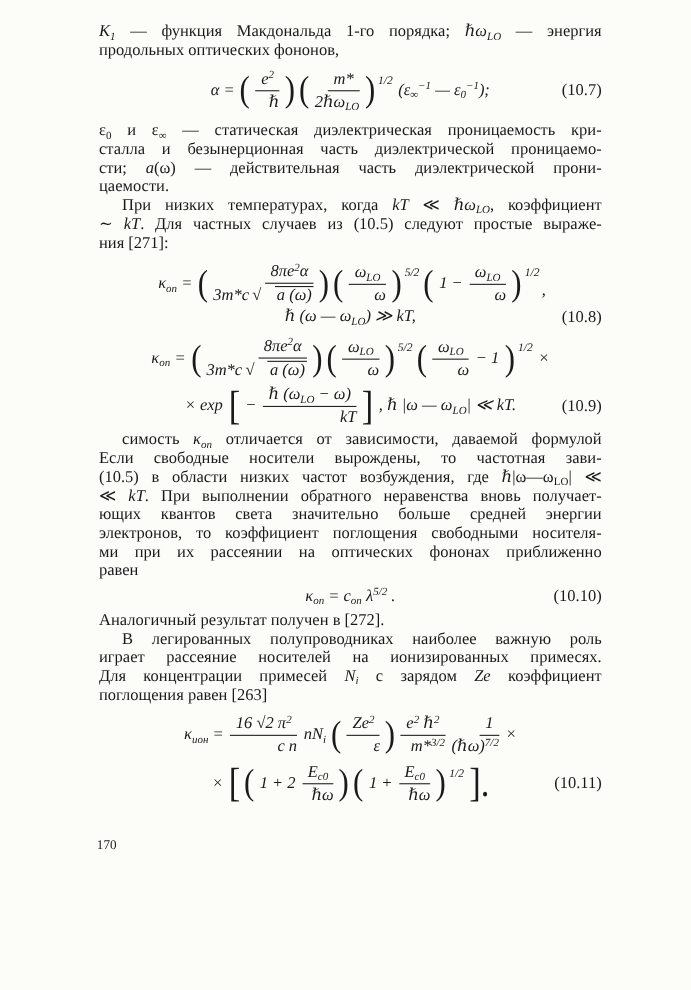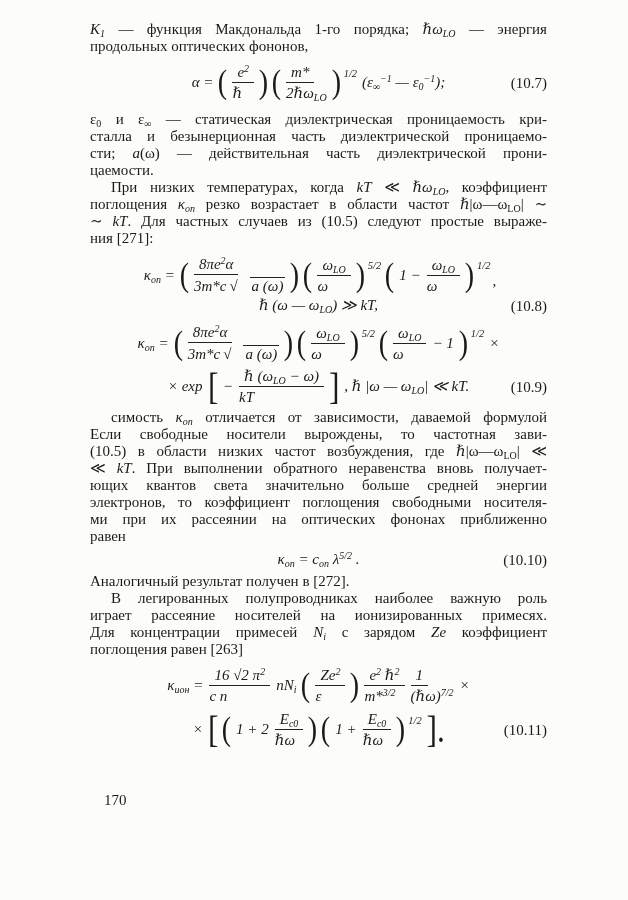--- a/index.html
+++ b/index.html
@@ -35,21 +35,21 @@
     display:flex;justify-content:center;align-items:center;
     font-style:italic;
   }
   .eq-line .tok{margin:0 3px;white-space:nowrap;}
   .eq-line .eqnum{
     position:absolute;right:0;top:50%;
     transform:translateY(-50%);
     font-style:normal;
   }
   .frac{
-    display:inline-flex;flex-direction:column;align-items:flex-start;
+    display:inline-flex;flex-direction:column;align-items:flex-end;
     margin:0 3px;line-height:16px;
   }
   .frac .fnum{
     border-bottom:1px solid #222;
     padding:0 5px 2px;white-space:nowrap;
   }
   .frac .fden{padding-top:2px;white-space:nowrap;}
   .fden-row{display:inline-flex;align-items:baseline;}
   .rad{font-style:normal;margin-left:3px;}
   .radicand{border-top:1px solid #222;padding:0 2px;white-space:nowrap;margin-left:12px;}
@@ -71,22 +71,22 @@
   
   .eq-107{margin:9px 0 10px;}
   .eq-108{margin:9px 0 2px;}
   .eq-108 .cond{margin-top:3px;}
   .eq-109{margin:10px 0 4px;}
   .eq-109 .l2{margin-top:6px;}
   .eq-1010{margin:6px 0 5px;text-align:right;}
   .eq-1011{margin:9px 0 0;}
   .eq-1011 .l2{margin-top:7px;}
   .page-number{
-    position:absolute;left:88px;top:792px;
-    font-size:15px;font-style:normal;margin-left:16px;
+    position:absolute;left:88px;top:760px;
+    font-size:12px;font-style:normal;
   }
 </style>
 </head>
 <body>
 
 <div class="page">
 
   <div class="para">
 
   <div class="line"><i>K<sub>1</sub></i> — функция Макдональда 1-го порядка; <i>ℏω<sub>LO</sub></i> — энергия</div>
@@ -118,21 +118,20 @@
 
   <div class="line">ε<sub>0</sub> и ε<sub>∞</sub> — статическая диэлектрическая проницаемость кри-</div>
       <div class="line">сталла и безынерционная часть диэлектрической проницаемо-</div>
       <div class="line">сти; <i>a</i>(ω) — действительная часть диэлектрической прони-</div>
       <div class="line">цаемости.</div>
     </div>
 
   <div class="para indent">
 
   <div class="line">При низких температурах, когда <i>kT</i> ≪ <i>ℏω<sub>LO</sub></i>, коэффициент</div>
-      <div class="line">поглощения <i>κ<sub>оп</sub></i> резко возрастает в области частот <i>ℏ</i>|ω—ω<sub>LO</sub>| ∼</div>
       <div class="line">∼ <i>kT</i>. Для частных случаев из (10.5) следуют простые выраже-</div>
       <div class="line">ния [271]:</div>
     </div>
 
   <div class="eq-wrap eq-108">
     <div class="eq-line">
       <span class="tok">κ<sub>оп</sub> =</span>
       <span class="bp">(</span>
       <span class="frac">
         <span class="fnum">8πe<sup>2</sup>α</span>

